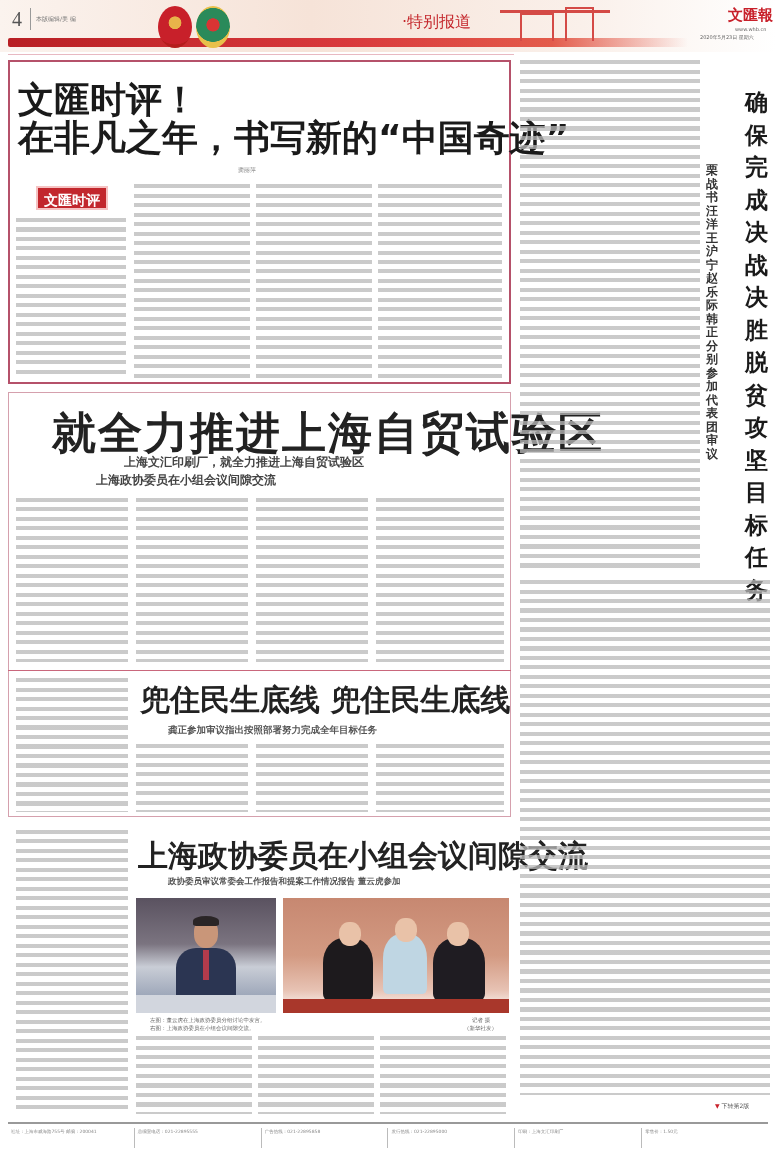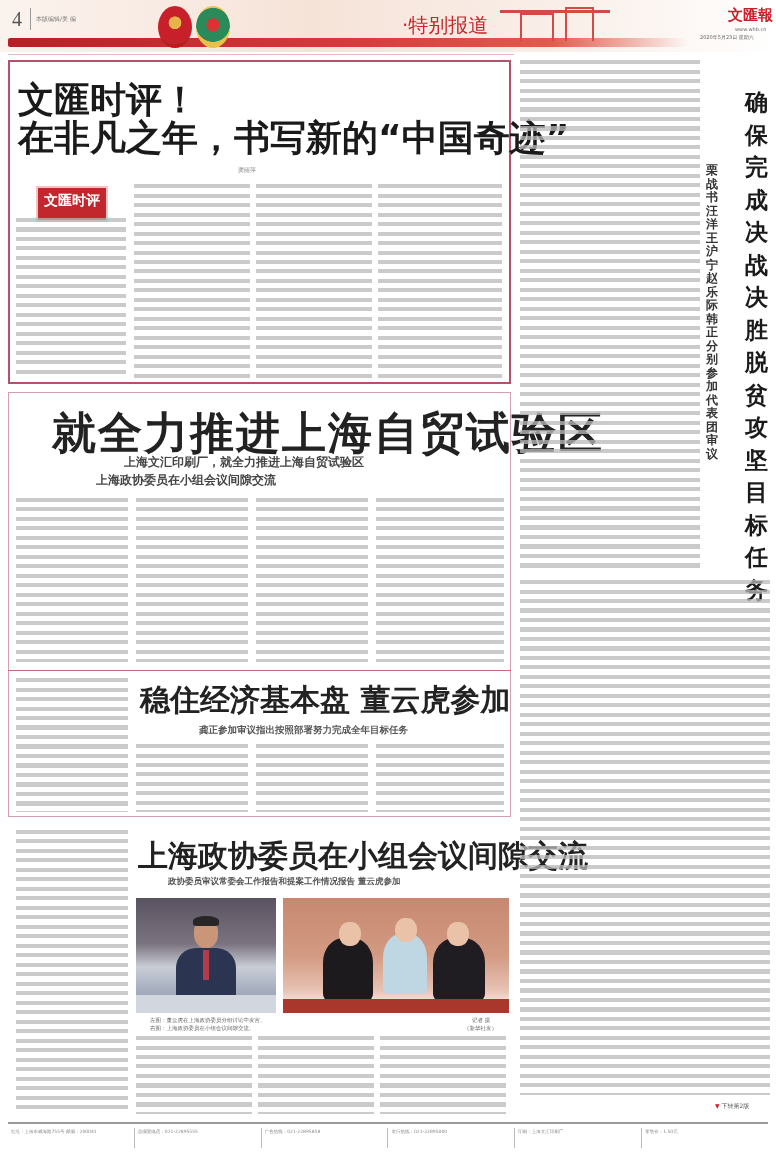--- a/index.html
+++ b/index.html
@@ -6,51 +6,51 @@
   body { width:776px; height:1154px; background:#fff; font-family:"DejaVu Serif", serif; color:#333; overflow:hidden; position:relative; }
   .masthead { position:absolute; left:0; top:0; width:776px; height:52px; background:linear-gradient(90deg,#fbf3ee 0%,#f6e3d8 40%,#faf0ea 75%,#fff 100%); }
   .masthead .redbar { position:absolute; left:8px; top:38px; width:680px; height:9px; background:linear-gradient(90deg,#b81f24,#d9393c 50%,#e35b4b 80%,rgba(230,100,80,0)); border-radius:2px; }
   .pagenum { position:absolute; left:12px; top:8px; font-size:20px; color:#555; font-family:"Liberation Serif", serif; }
   .pagesep { position:absolute; left:30px; top:8px; width:1px; height:22px; background:#999; }
   .section-tag { position:absolute; left:36px; top:15px; font-size:6px; color:#777; font-family:"DejaVu Sans", sans-serif; }
   .emblem { position:absolute; top:6px; width:34px; height:42px; border-radius:50%; }
   .emblem.national { left:158px; background:radial-gradient(circle at 50% 40%,#e8b34a 0 20%,#c8202a 22% 70%,#b41d1c 72%); }
   .emblem.cppcc { left:196px; background:radial-gradient(circle at 50% 45%,#d93434 0 22%,#2a8a5a 24% 58%,#e8c04a 60% 100%); }
   .banner-title { position:absolute; left:240px; top:4px; font-size:32px; font-weight:bold; color:#d7242a; font-family:"DejaVu Sans", sans-serif; letter-spacing:1px; }
-  .banner-sub { position:absolute; left:402px; top:12px; font-size:20px; color:#c4262b; font-family:"DejaVu Sans", sans-serif; }
+  .banner-sub { position:absolute; left:402px; top:12px; font-size:16px; color:#c4262b; font-family:"DejaVu Sans", sans-serif; }
   .building { position:absolute; left:500px; top:10px; width:110px; height:30px; border-top:3px solid #d44a46; }
   .building::before { content:""; position:absolute; left:20px; top:0; width:30px; height:26px; border:2px solid #d44a46; border-bottom:none; }
   .building::after { content:""; position:absolute; left:65px; top:-6px; width:25px; height:32px; border:2px solid #d44a46; border-bottom:none; }
   .paper-logo { position:absolute; left:728px; top:6px; font-size:15px; font-weight:bold; color:#c8202a; font-family:"DejaVu Serif", serif; }
   .paper-url { position:absolute; left:735px; top:26px; font-size:5px; color:#666; font-family:"DejaVu Sans", sans-serif; }
   .paper-date { position:absolute; left:700px; top:34px; font-size:5px; color:#666; font-family:"DejaVu Sans", sans-serif; }
   .pink-line { position:absolute; left:8px; top:54px; width:506px; height:1px; background:#e8b9c2; }
 
   .box { position:absolute; border:1.5px solid #c9677c; }
   .box1 { left:8px; top:60px; width:503px; height:324px; border-width:2px; border-color:#b5516a; }
   .box2 { left:8px; top:392px; width:503px; height:425px; border-color:#d5a0ad; }
 
   .headline-big { position:absolute; font-family:"DejaVu Sans", sans-serif; font-weight:bold; color:#1a1a1a; }
   .h1a { left:18px; top:76px; font-size:36px; }
   .h1b { left:18px; top:114px; font-size:36px; }
   .byline { position:absolute; left:238px; top:166px; font-size:6px; color:#888; font-family:"DejaVu Sans", sans-serif; }
-  .stamp { position:absolute; left:36px; top:186px; width:72px; height:36px; background:#c2272d; color:#fff; font-size:14px; font-weight:bold; text-align:center; line-height:24px; border:2px double #f5c2c2; font-family:"DejaVu Serif", serif; }
+  .stamp { position:absolute; left:36px; top:186px; width:72px; height:24px; background:#c2272d; color:#fff; font-size:14px; font-weight:bold; text-align:center; line-height:24px; border:2px double #f5c2c2; font-family:"DejaVu Serif", serif; }
 
   .txt { position:absolute; font-size:5.5px; line-height:9.5px; color:#666; text-align:justify; overflow:hidden; font-family:"DejaVu Sans", sans-serif; word-break:break-all; }
   .lines { background:repeating-linear-gradient(180deg,#b9b9b9 0 4px,transparent 4px 9.5px); opacity:.75; }
 
   .h2 { position:absolute; font-family:"DejaVu Serif", serif; font-weight:bold; color:#222; }
   .h2-shanghai { left:52px; top:404px; font-size:44px; letter-spacing:2px; }
   .sub-shanghai1 { position:absolute; left:124px; top:454px; font-size:12px; font-weight:bold; color:#444; font-family:"DejaVu Sans", sans-serif; }
   .sub-shanghai2 { position:absolute; left:96px; top:472px; font-size:12px; font-weight:bold; color:#444; font-family:"DejaVu Sans", sans-serif; }
 
   .sep-line { position:absolute; left:8px; height:1px; background:#c9677c; }
 
   .h2-econ { left:140px; top:680px; font-size:30px; }
-  .sub-econ { position:absolute; left:199px; top:724px; font-size:9.5px; font-weight:bold; color:#555; font-family:"DejaVu Serif", serif; }
+  .sub-econ { position:absolute; left:168px; top:724px; font-size:9.5px; font-weight:bold; color:#555; font-family:"DejaVu Serif", serif; }
   .h2-cppcc { left:138px; top:836px; font-size:30px; }
   .sub-cppcc { position:absolute; left:168px; top:876px; font-size:8.5px; font-weight:bold; color:#555; font-family:"DejaVu Serif", serif; }
 
   .photo { position:absolute; overflow:hidden; }
   .photo1 { left:136px; top:898px; width:140px; height:115px; background:linear-gradient(180deg,#5a5260 0%,#7b7480 40%,#c9cdd6 60%,#8390a8 100%); }
   .photo1 .person { position:absolute; left:40px; top:20px; width:60px; height:95px; }
   .photo1 .head { position:absolute; left:18px; top:0; width:24px; height:30px; border-radius:45%; background:#c99679; }
   .photo1 .hair { position:absolute; left:17px; top:-2px; width:26px; height:10px; border-radius:50% 50% 20% 20%; background:#2a2526; }
   .photo1 .suit { position:absolute; left:0; top:30px; width:60px; height:65px; border-radius:20px 20px 0 0; background:#2b3552; }
   .photo1 .tie { position:absolute; left:27px; top:32px; width:6px; height:30px; background:#b23b4c; }
@@ -106,21 +106,21 @@
 <div class="h2 h2-shanghai">就全力推进上海自贸试验区</div>
 <div class="sub-shanghai1">上海文汇印刷厂，就全力推进上海自贸试验区</div>
 <div class="sub-shanghai2">上海政协委员在小组会议间隙交流</div>
 <div class="txt lines" style="left:16px;top:498px;width:112px;height:164px;"></div>
 <div class="txt lines" style="left:136px;top:498px;width:112px;height:164px;"></div>
 <div class="txt lines" style="left:256px;top:498px;width:112px;height:164px;"></div>
 <div class="txt lines" style="left:376px;top:498px;width:128px;height:164px;"></div>
 <div class="sep-line" style="top:670px;width:503px;"></div>
 
 <div class="txt lines" style="left:16px;top:678px;width:112px;height:134px;"></div>
-<div class="h2 h2-econ">稳住经济基本盘 董云虎参加</div>
+<div class="h2 h2-econ">兜住民生底线 兜住民生底线</div>
 <div class="sub-econ">龚正参加审议指出按照部署努力完成全年目标任务</div>
 <div class="txt lines" style="left:136px;top:744px;width:112px;height:68px;"></div>
 <div class="txt lines" style="left:256px;top:744px;width:112px;height:68px;"></div>
 <div class="txt lines" style="left:376px;top:744px;width:128px;height:68px;"></div>
 
 <div class="txt lines" style="left:16px;top:830px;width:112px;height:284px;"></div>
 <div class="h2 h2-cppcc">上海政协委员在小组会议间隙交流</div>
 <div class="sub-cppcc">政协委员审议常委会工作报告和提案工作情况报告 董云虎参加</div>
 
 <div class="photo photo1">

